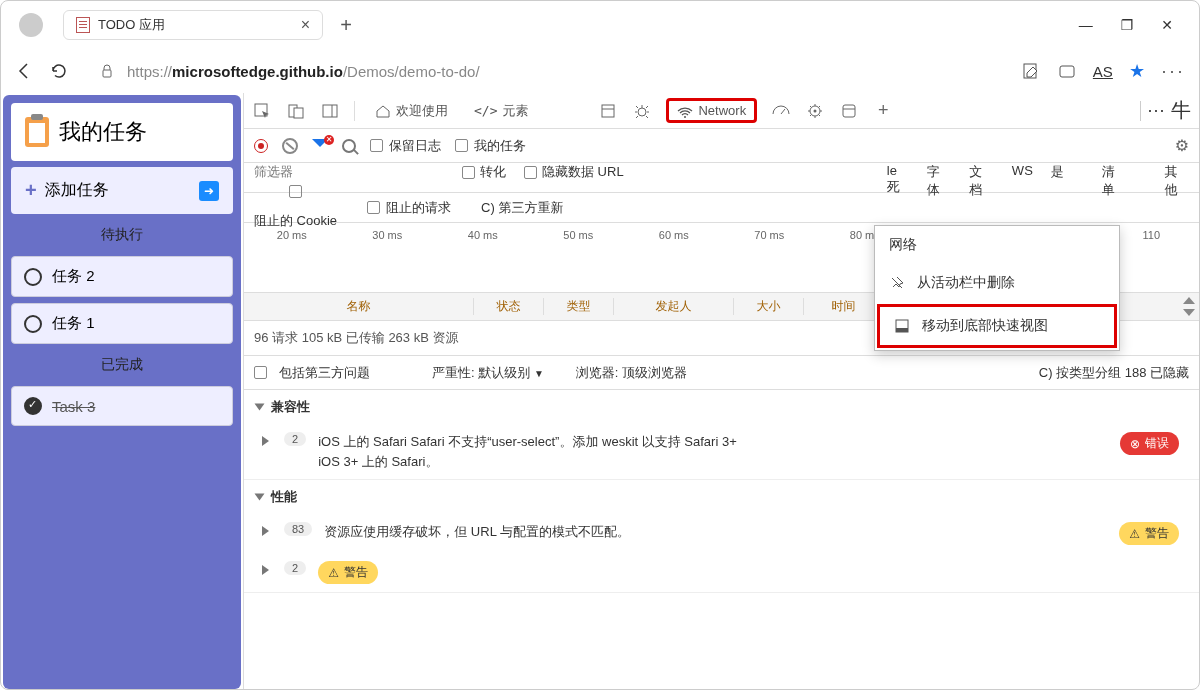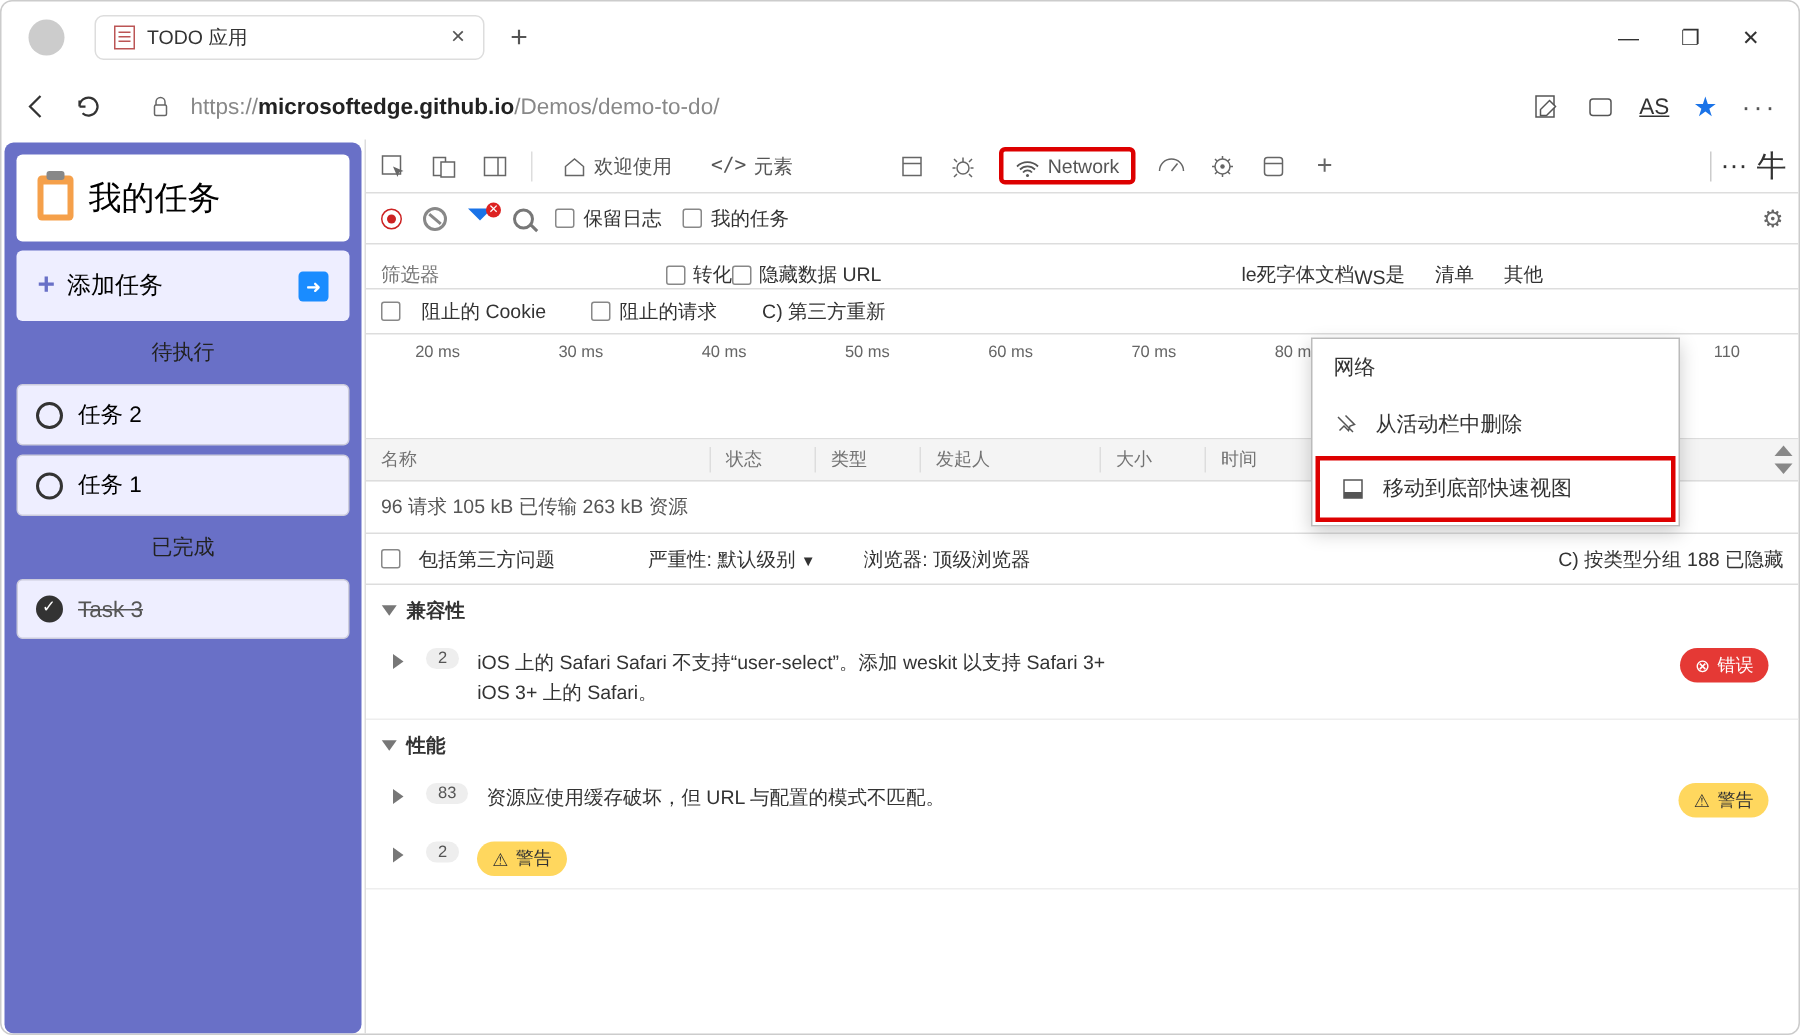--- a/index.html
+++ b/index.html
@@ -51,27 +51,27 @@
 .dt-row2{height:34px;border-bottom:1px solid #ddd;display:flex;align-items:center;padding:0 10px;gap:14px;}
 .noentry{width:16px;height:16px;border:2px solid #888;border-radius:50%;position:relative;}
 .noentry:after{content:"";position:absolute;left:1px;right:1px;top:5px;height:2px;background:#888;transform:rotate(40deg);}
 .funnel{position:relative;width:16px;height:14px;}
 .funnel:before{content:"";position:absolute;border-top:8px solid #1a73e8;border-left:8px solid transparent;border-right:8px solid transparent;left:0;top:0;}
 .funnel .bad{position:absolute;top:-4px;right:-6px;width:10px;height:10px;background:#d22;border-radius:50%;color:#fff;font-size:8px;line-height:10px;text-align:center;}
 .search-i{width:14px;height:14px;border:2px solid #777;border-radius:50%;position:relative;}
 .search-i:after{content:"";position:absolute;width:6px;height:2px;background:#777;right:-5px;bottom:-2px;transform:rotate(45deg);}
 .chk{width:13px;height:13px;border:1px solid #888;border-radius:2px;}
 .gear{font-size:16px;color:#666;margin-left:auto;}
-.dt-row3{height:30px;border-bottom:1px solid #ddd;display:flex;align-items:flex-end;padding:0 10px;}
+.dt-row3{height:30px;border-bottom:1px solid #ddd;display:flex;align-items:flex-start;padding:0 10px;gap:18px;}
 .dt-row3 .fitem{display:flex;align-items:center;gap:5px;white-space:nowrap;}
 .dt-row4{height:30px;border-bottom:1px solid #ddd;display:flex;align-items:center;padding:0 10px;gap:30px;}
 .timeline{height:70px;border-bottom:1px solid #ddd;display:flex;padding:6px 0;}
 .timeline .tcol{flex:1;text-align:center;font-size:11px;color:#666;}
 .hdrrow{height:28px;border-bottom:1px solid #ddd;display:flex;align-items:center;background:#f4f4f4;}
-.hdrrow .hc{padding:0 10px;border-right:1px solid #ddd;font-size:12px;color:#737373;}
+.hdrrow .hc{padding:0 10px;border-right:1px solid #ddd;font-size:12px;color:#a16207;text-align:center;}
 .status-line{padding:8px 10px;border-bottom:1px solid #ddd;color:#555;}
 .console-tabs{height:32px;border-bottom:1px solid #ddd;border-top:1px solid #ddd;display:flex;align-items:center;padding:0 10px;gap:14px;}
 .console-tabs .ct{padding:4px 6px;}
 .console-tabs .ct.active{border:1px solid #bbb;border-bottom:2px solid #fff;margin-bottom:-1px;background:#fff;}
 .console-tabs .ricons{margin-left:auto;display:flex;gap:12px;color:#666;font-size:14px;}
 .issue-bar{height:34px;border-bottom:1px solid #ddd;display:flex;align-items:center;padding:0 10px;gap:12px;}
 .issue-bar .rtxt{margin-left:auto;}
 .issue-section{border-bottom:1px solid #eee;}
 .issue-h{padding:8px 12px;display:flex;align-items:center;gap:8px;font-weight:600;}
 .tri{width:0;height:0;border-top:5px solid transparent;border-bottom:5px solid transparent;border-left:7px solid #777;}
@@ -284,21 +284,21 @@
       <span>le死</span>
       <span>字体</span>
       <span>文档</span>
       <span>WS</span>
       <span>是</span>
       <span style="margin-left:20px;">清单</span>
       <span style="margin-left:20px;">其他</span>
     </div>
 
     <div class="dt-row4">
-      <span style="display:flex;align-items:center;gap:14px;">
+      <span style="display:flex;align-items:center;gap:14px;flex-direction:column;">
           <span class="chk"></span>
           <span>阻止的 Cookie</span>
         </span>
       <span style="display:flex;align-items:center;gap:6px;">
           <span class="chk"></span>
           <span>阻止的请求</span>
         </span>
       <span>C) 第三方重新</span>
     </div>
 

